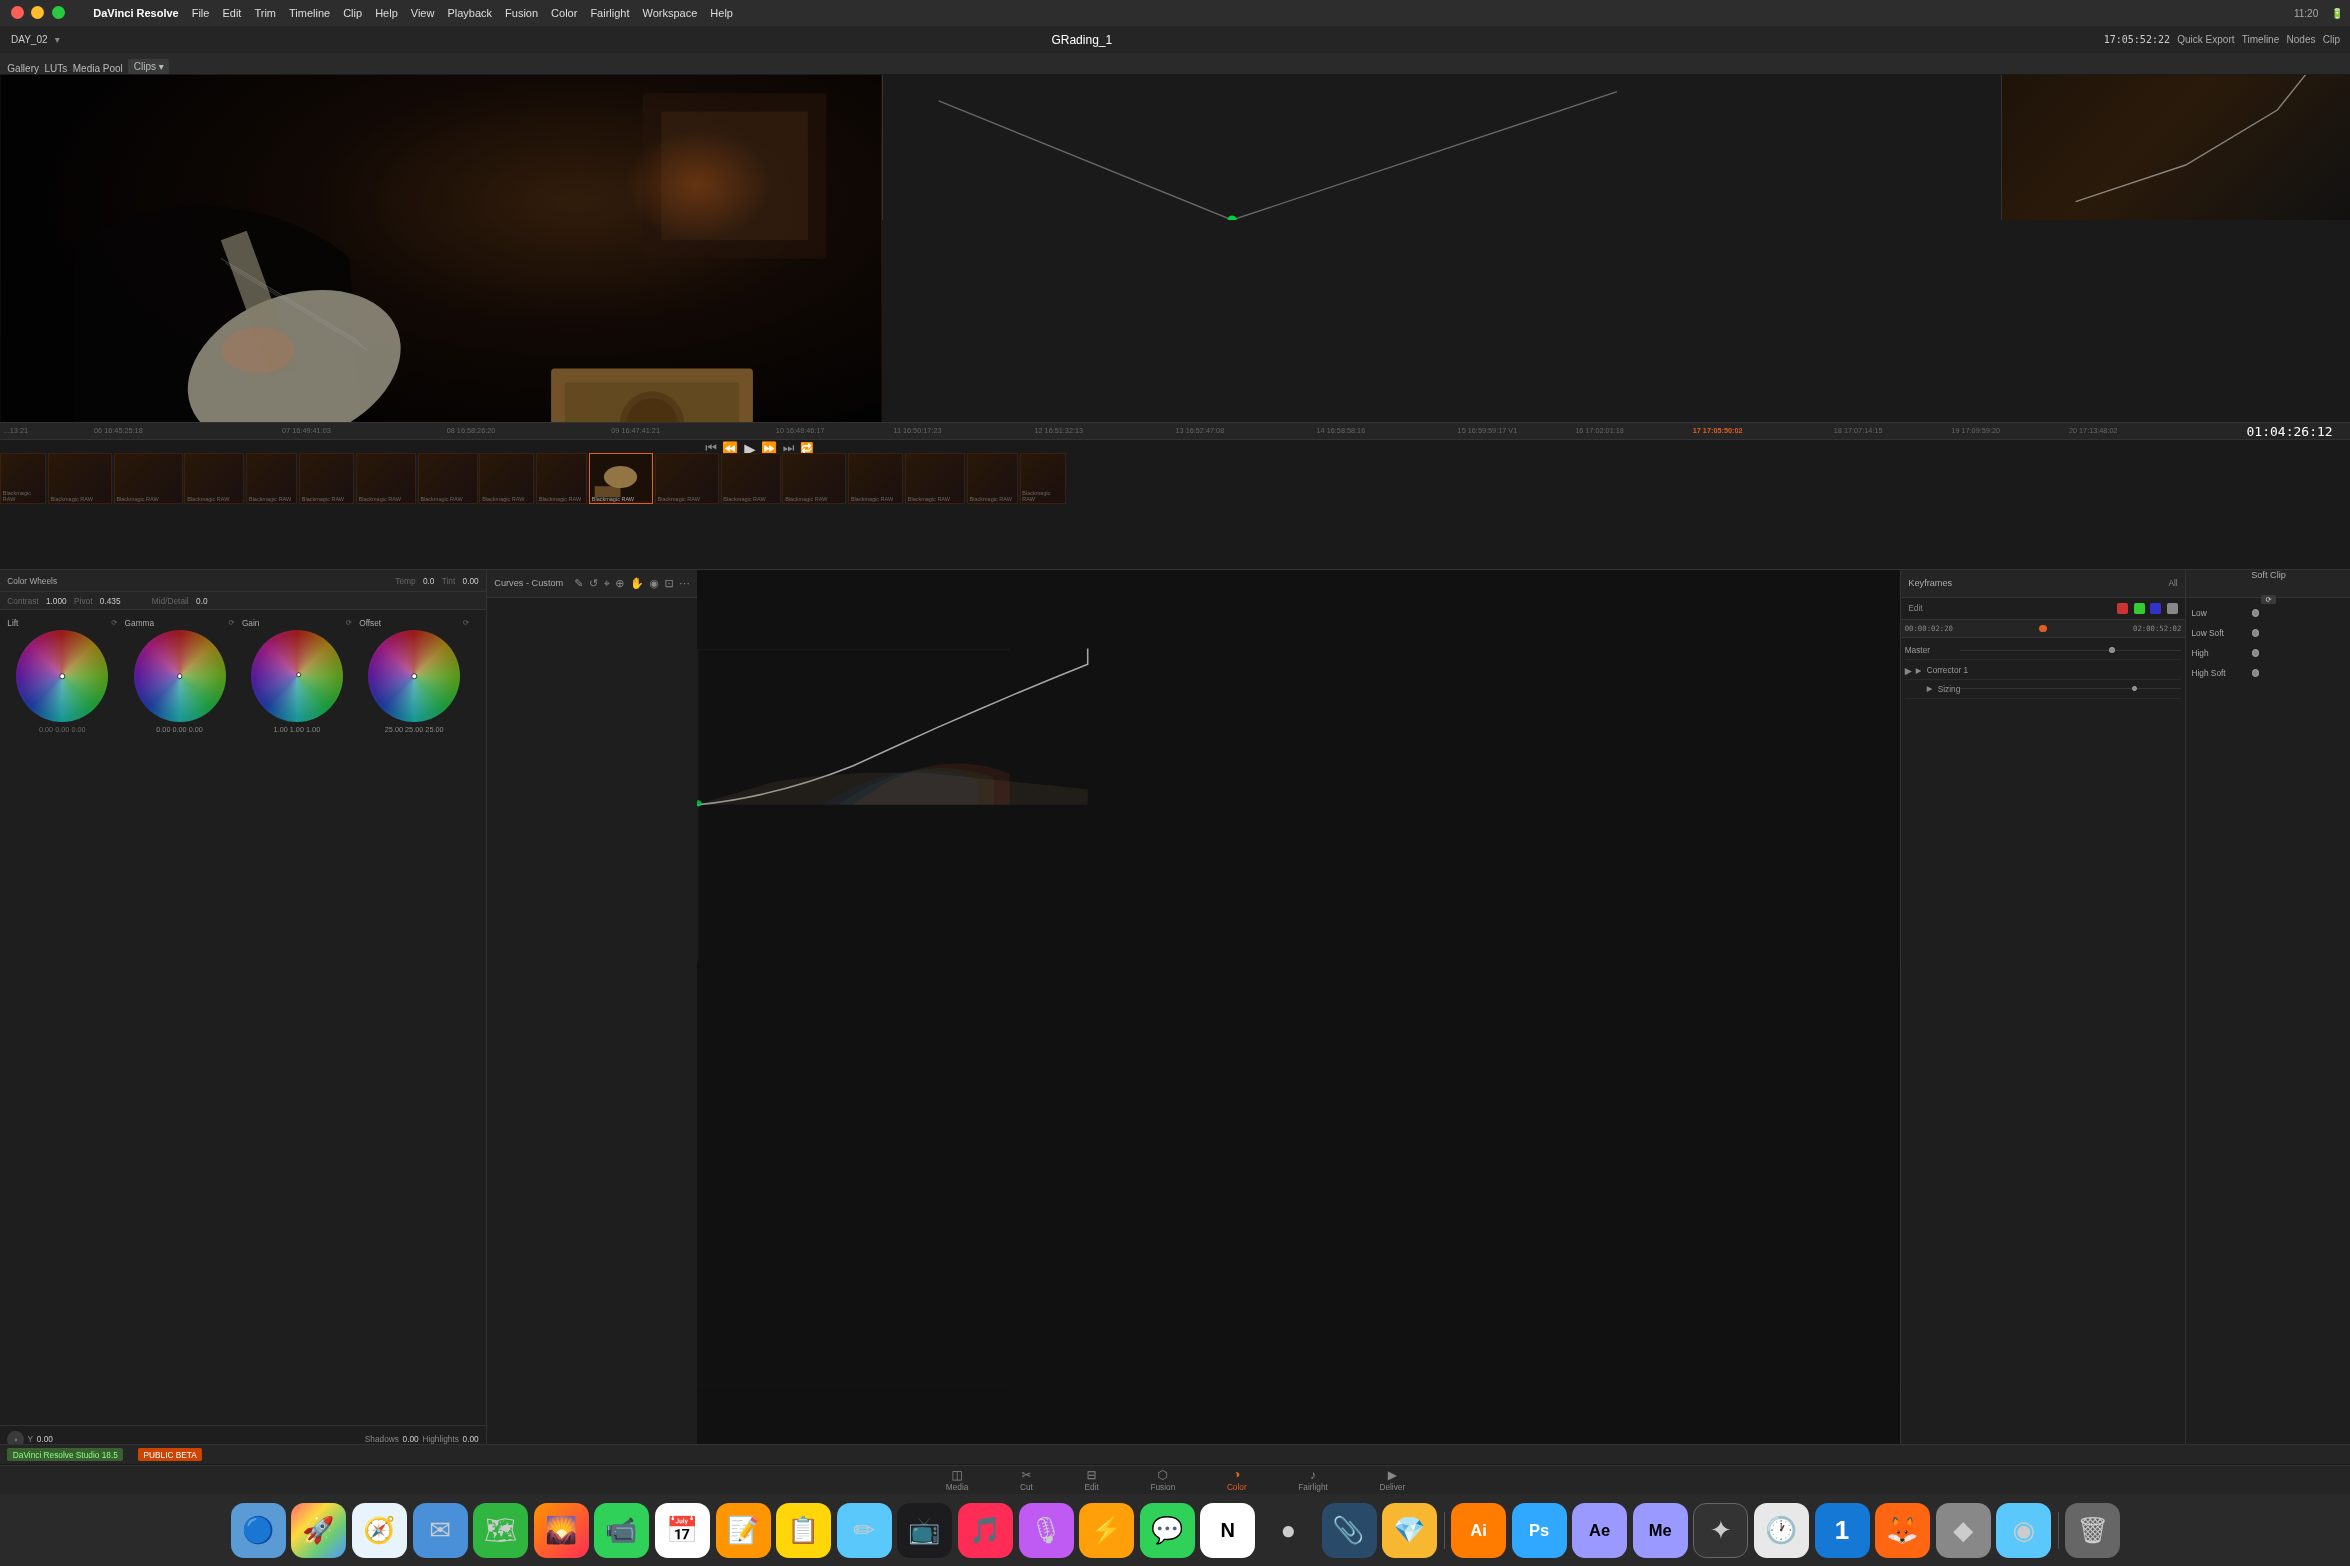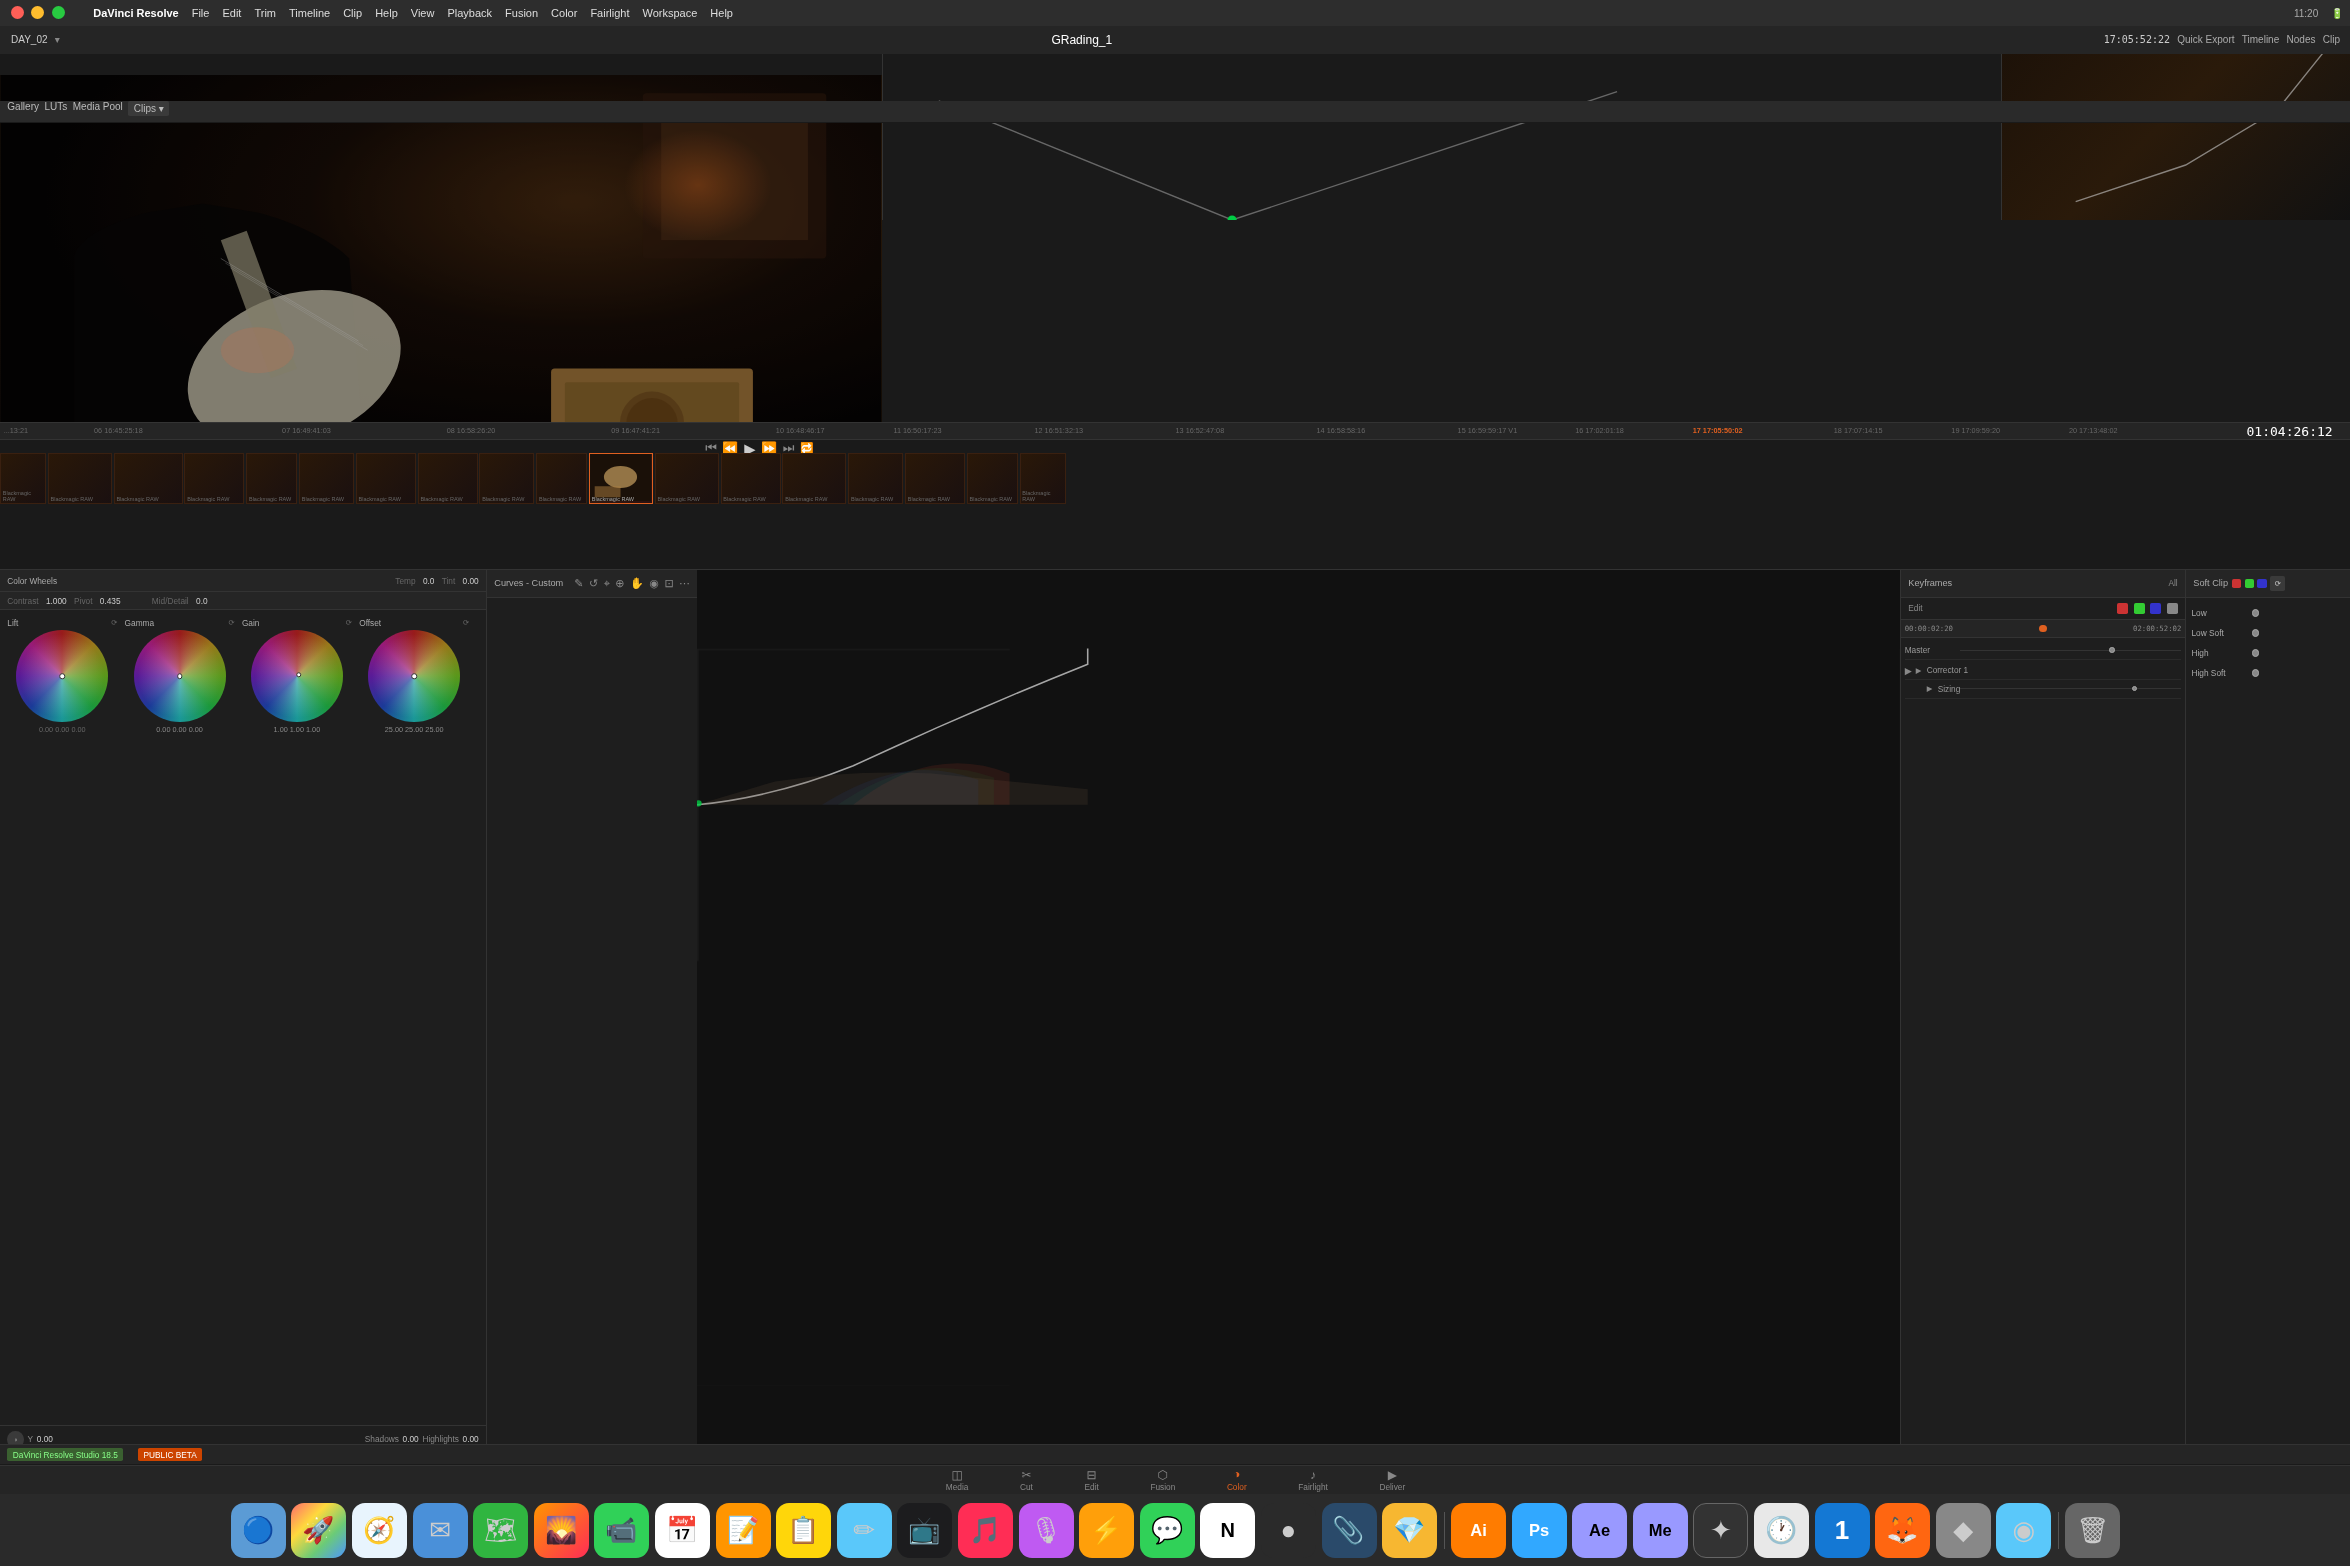--- a/index.html
+++ b/index.html
@@ -47,28 +47,27 @@
     .title-bar-center { font-size: 12px; color: #fff; font-weight: 500; }
     .title-bar-right { display: flex; align-items: center; gap: 7.3px; font-size: 10px; color: #aaa; }
 
     
     .toolbar {
       position: absolute;
       top: 53px; left: 0; right: 0;
       height: 22px;
       background: #2a2a2a;
       display: flex;
-      align-items: flex-start;
+      align-items: flex-end;
       padding: 0 7.3px;
       gap: 5.5px;
       font-size: 10px;
       color: #bbb;
       z-index: 100;
       border-bottom: 0.9px solid #1a1a1a;
-      margin-top: 48px;
     }
 
     
     .video-area {
       position: absolute;
       top: 0; left: 0;
       width: 882px;
       height: 422px;
       background: #000;
       overflow: hidden;
@@ -670,21 +669,21 @@
         <span>Sizing</span>
         <span style="flex:1;height:0.9px;background:#333;position:relative;">
           <span style="position:absolute;right:20%;top:-2.8px;width:5.5px;height:5.5px;background:#888;border-radius:50%;border:0.9px solid #aaa;"></span>
         </span>
       </div>
     </div>
   </div>
 
   <div style="width:165px;display:flex;flex-direction:column;">
 
-    <div style="height:27.5px;background:#252525;display:flex;align-items:center;padding:0 7.3px;gap:3.7px;border-bottom:0.9px solid #333;">
+    <div style="height:27.5px;background:#252525;display:flex;align-items:center;padding:0 7.3px;gap:3.7px;border-bottom:0.9px solid #333;flex-direction:column;">
       <span style="font-size:9.2px;color:#aaa;">Soft Clip</span>
       <span style="width:9.2px;height:9.2px;background:#cc3333;border-radius:1.8px;"></span>
       <span style="width:9.2px;height:9.2px;background:#33cc33;border-radius:1.8px;"></span>
       <span style="width:9.2px;height:9.2px;background:#3333cc;border-radius:1.8px;"></span>
       <span style="width:14.7px;height:14.7px;background:#3a3a3a;border-radius:1.8px;font-size:7.3px;display:flex;align-items:center;justify-content:center;">⟳</span>
     </div>
 
     <div style="padding:5.5px;">
       <div style="display:flex;align-items:center;height:20px;font-size:8.3px;color:#aaa;">
         <span style="width:60px;">Low</span>

